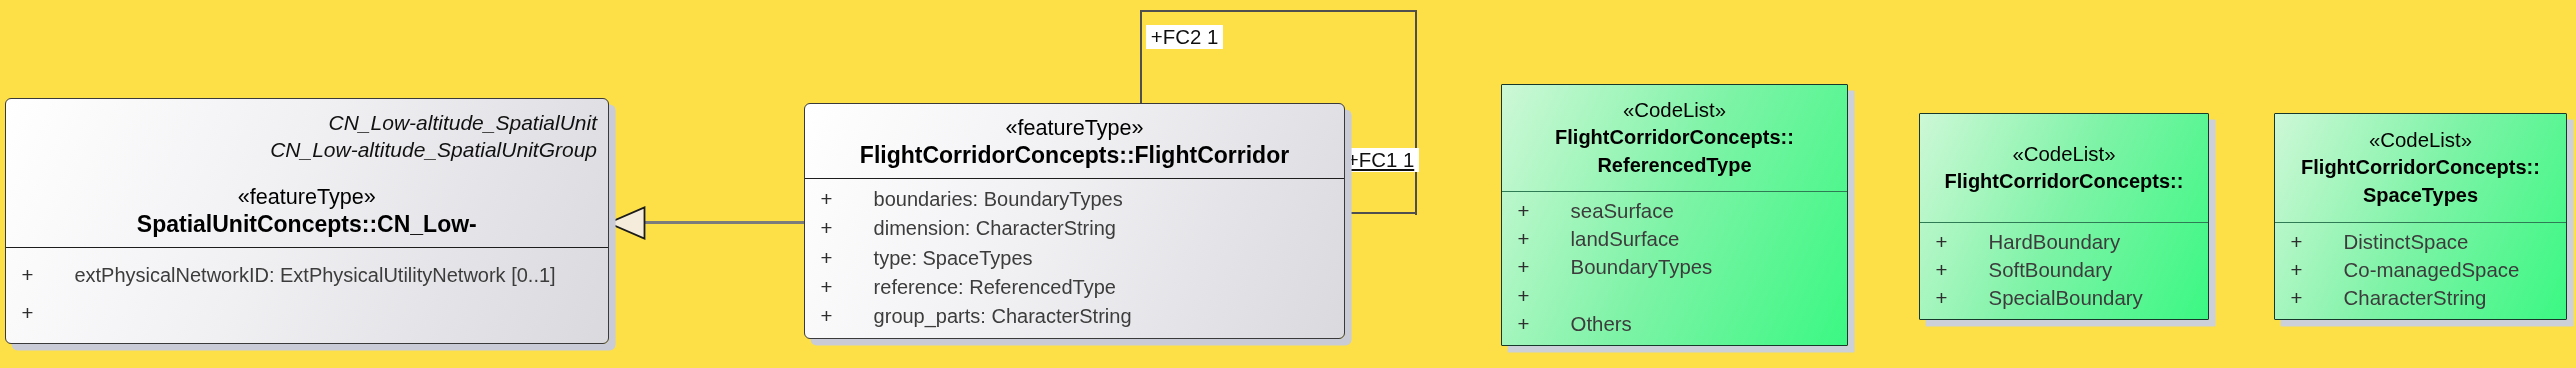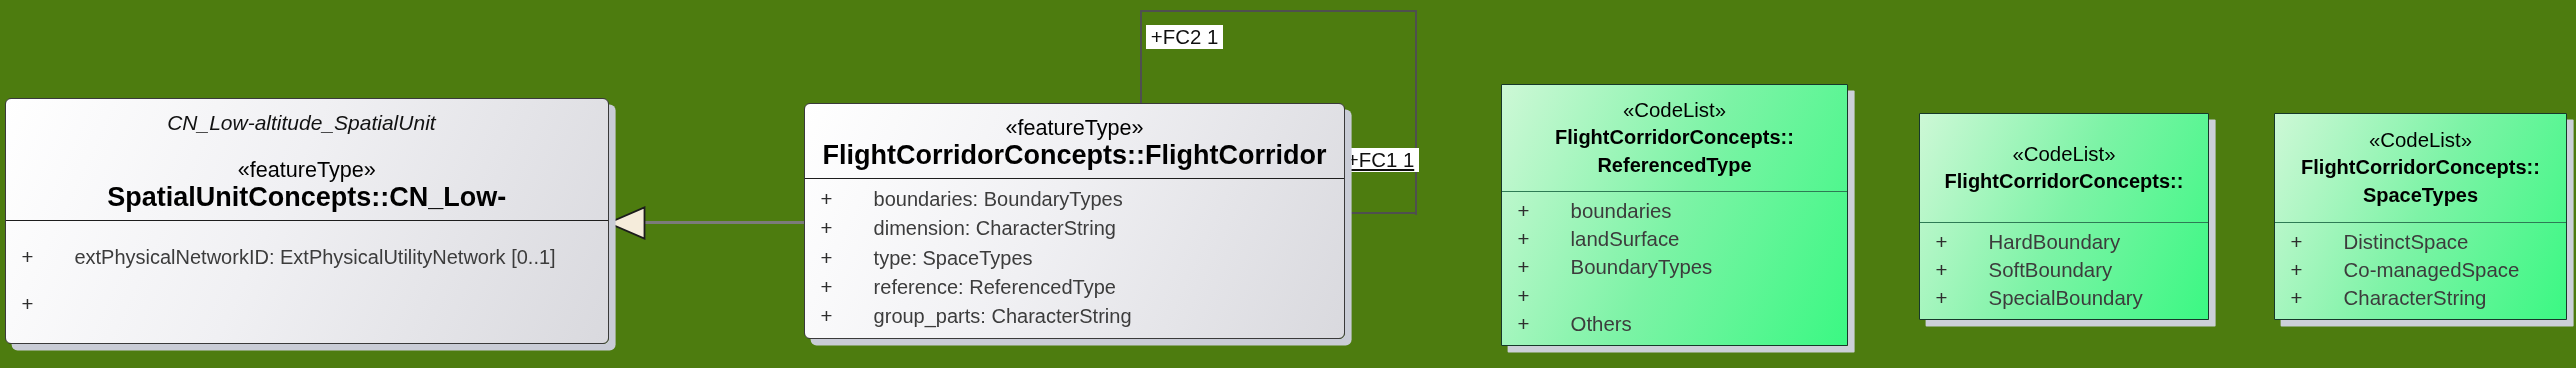--- a/index.html
+++ b/index.html
@@ -1,19 +1,19 @@
 <!DOCTYPE html>
 <html style="font-size:9.6px"><head>
 <meta charset="utf-8">
 <style>
   html,body { margin:0; padding:0; background:#ffffff; }
   #canvas {
     position:relative;
     width:2576px; height:369px;
-    background:#4d7c0f;
+    background:#fde047;
     font-family:"Liberation Sans", sans-serif;
     overflow:hidden;
   }
 
   
   .edge { position:absolute; background:#4f4f4f; }
   .gen-line { position:absolute; background:#7b7b7b; }
   .edge-label {
     position:absolute;
     font-size:20.4px; line-height:24px; color:#101010;
@@ -29,27 +29,27 @@
     display:flex; flex-direction:column;
   }
   .uml-box.codelist {
     border:1.8px solid #17382a; border-radius:1px;
     background:linear-gradient(115deg,#cdf8d6 0%,#7df3a6 50%,#3bf883 100%);
     box-shadow:6.6px 6.6px 0 #ccd0d8;
   }
 
   .head { display:flex; flex-direction:column; align-items:center; }
   .annotation {
-    align-self:stretch; text-align:center; padding-right:10.8px;
+    align-self:stretch; text-align:right; padding-right:10.8px;
     font-style:italic; font-size:21px; line-height:27px; color:#111;
     white-space:nowrap;
   }
   .stereotype { font-size:21.6px; line-height:26px; color:#000; white-space:nowrap; }
   .cls-name {
-    font-weight:bold; font-size:27px; line-height:28px; color:#000;
+    font-weight:bold; font-size:23px; line-height:28px; color:#000;
     text-align:center; white-space:nowrap;
   }
   .codelist .cls-name { font-size:20px; line-height:28px; }
   .codelist .stereotype { font-size:20.4px; }
 
   .attrs {
     border-top:1.8px solid #1d1d1d;
     flex:1 1 auto;
     display:flex; flex-direction:column; justify-content:space-evenly;
     padding:2.4px 4.8px 3.6px 15.6px;
@@ -78,20 +78,21 @@
   <svg class="tri-svg" style="left:606px; top:205px;" width="41" height="36" viewBox="0 0 68 60">
     <polygon points="64,4 64,56 4,30" fill="#f5ecdb" stroke="#1c1c1c" stroke-width="3"></polygon>
   </svg>
 
   <div class="edge-label" style="left:1146px; top:25px;">+FC2 1</div>
   <div class="edge-label" style="left:1342px; top:148px;text-decoration:underline;">+FC1 1</div>
 
   <div class="uml-box" style="left:4.8px; top:98px; width:604px; height:246px;">
     <div class="head" style="padding-top:9.6px;">
       <div class="annotation">CN_Low-altitude_SpatialUnit</div>
+      <div class="annotation">CN_Low-altitude_SpatialUnitGroup</div>
       <div class="stereotype" style="margin-top:21.6px;">«featureType»</div>
       <div class="cls-name">SpatialUnitConcepts::CN_Low-</div>
     </div>
     <div class="attrs" style="margin-top:8.4px;">
       <div class="attr-row">
         <span class="vis">+</span>
         <span class="attr-text">extPhysicalNetworkID: ExtPhysicalUtilityNetwork [0..1]</span>
       </div>
       <div class="attr-row">
         <span class="vis">+</span>
@@ -130,21 +131,21 @@
 
   <div class="uml-box codelist" style="left:1501px; top:84px; width:347px; height:262px;">
     <div class="head" style="height:106px; justify-content:center;">
       <div class="stereotype">«CodeList»</div>
       <div class="cls-name">FlightCorridorConcepts::</div>
       <div class="cls-name">ReferencedType</div>
     </div>
     <div class="attrs">
       <div class="attr-row">
         <span class="vis">+</span>
-        <span class="attr-text">boundaries</span>
+        <span class="attr-text">seaSurface</span>
       </div>
       <div class="attr-row">
         <span class="vis">+</span>
         <span class="attr-text">landSurface</span>
       </div>
       <div class="attr-row">
         <span class="vis">+</span>
         <span class="attr-text">BoundaryTypes</span>
       </div>
       <div class="attr-row">

